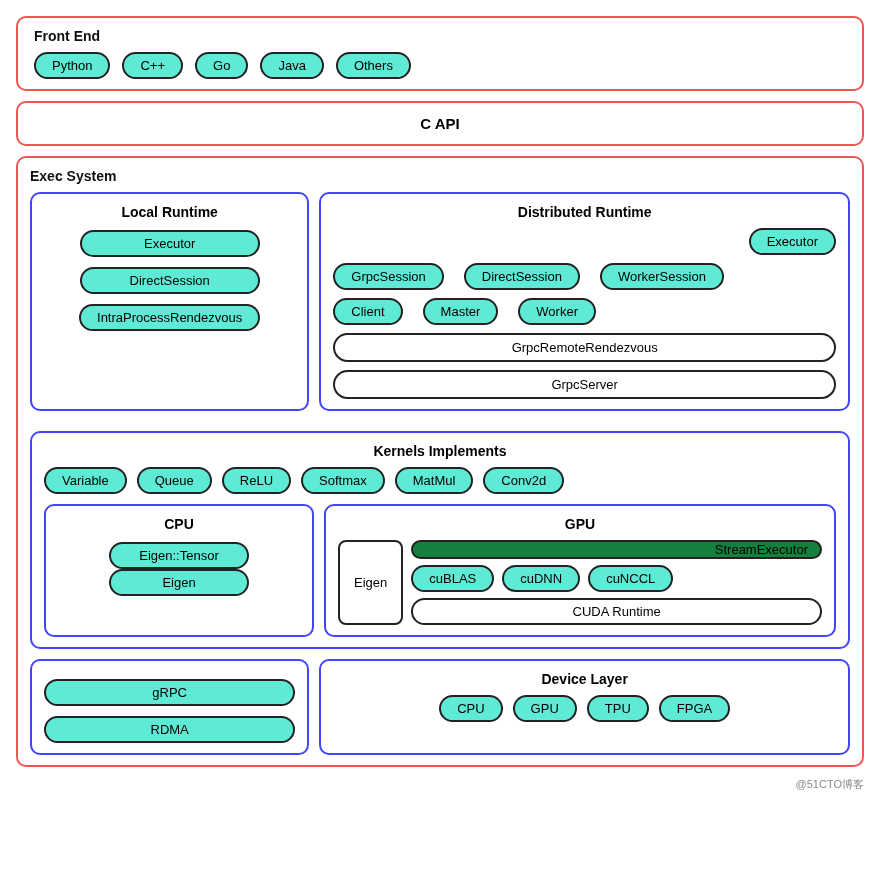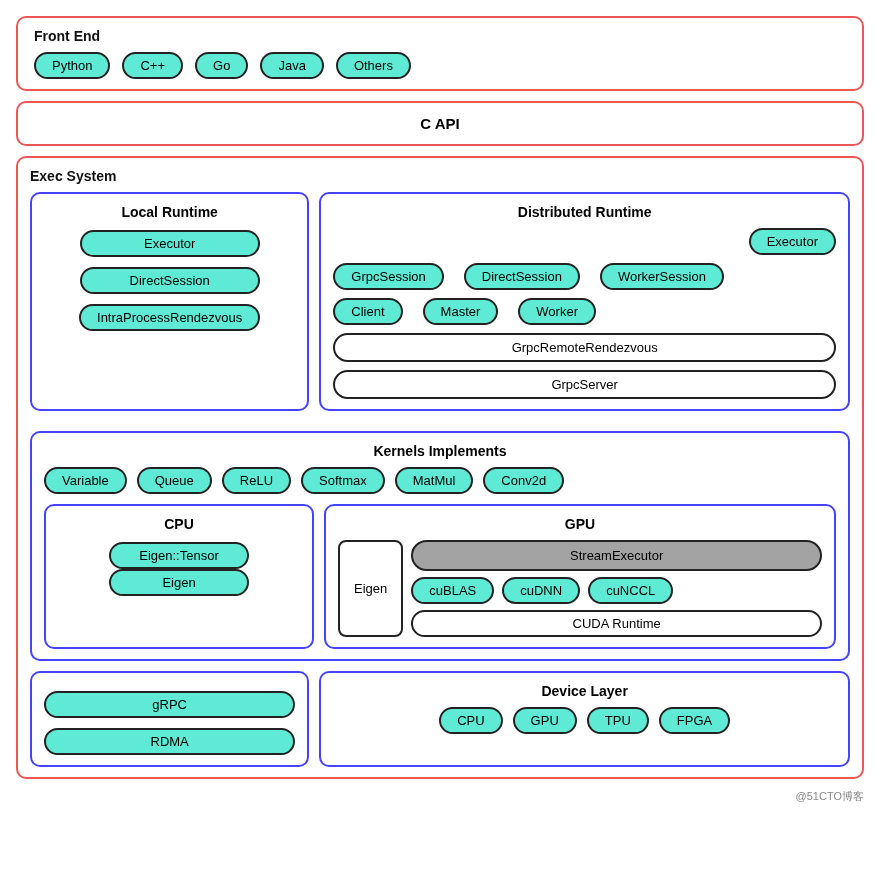--- a/index.html
+++ b/index.html
@@ -198,24 +198,24 @@
     }
     .gpu-right {
       flex: 1;
       display: flex;
       flex-direction: column;
       gap: 6px;
     }
     .stream-executor-pill {
       border: 2px solid #222;
       border-radius: 20px;
-      padding: 6px 12px;
-      font-size: 13px;
-      background: #a3a3a3;
-      text-align: center;
+      padding: 0 12px;
+      font-size: 13px;
+      background: #15803d;
+      text-align: right;
     }
     .gpu-libs-row {
       display: flex;
       flex-direction: row;
       gap: 8px;
     }
     .cuda-runtime-pill {
       border: 2px solid #222;
       border-radius: 20px;
       padding: 4px 12px;

